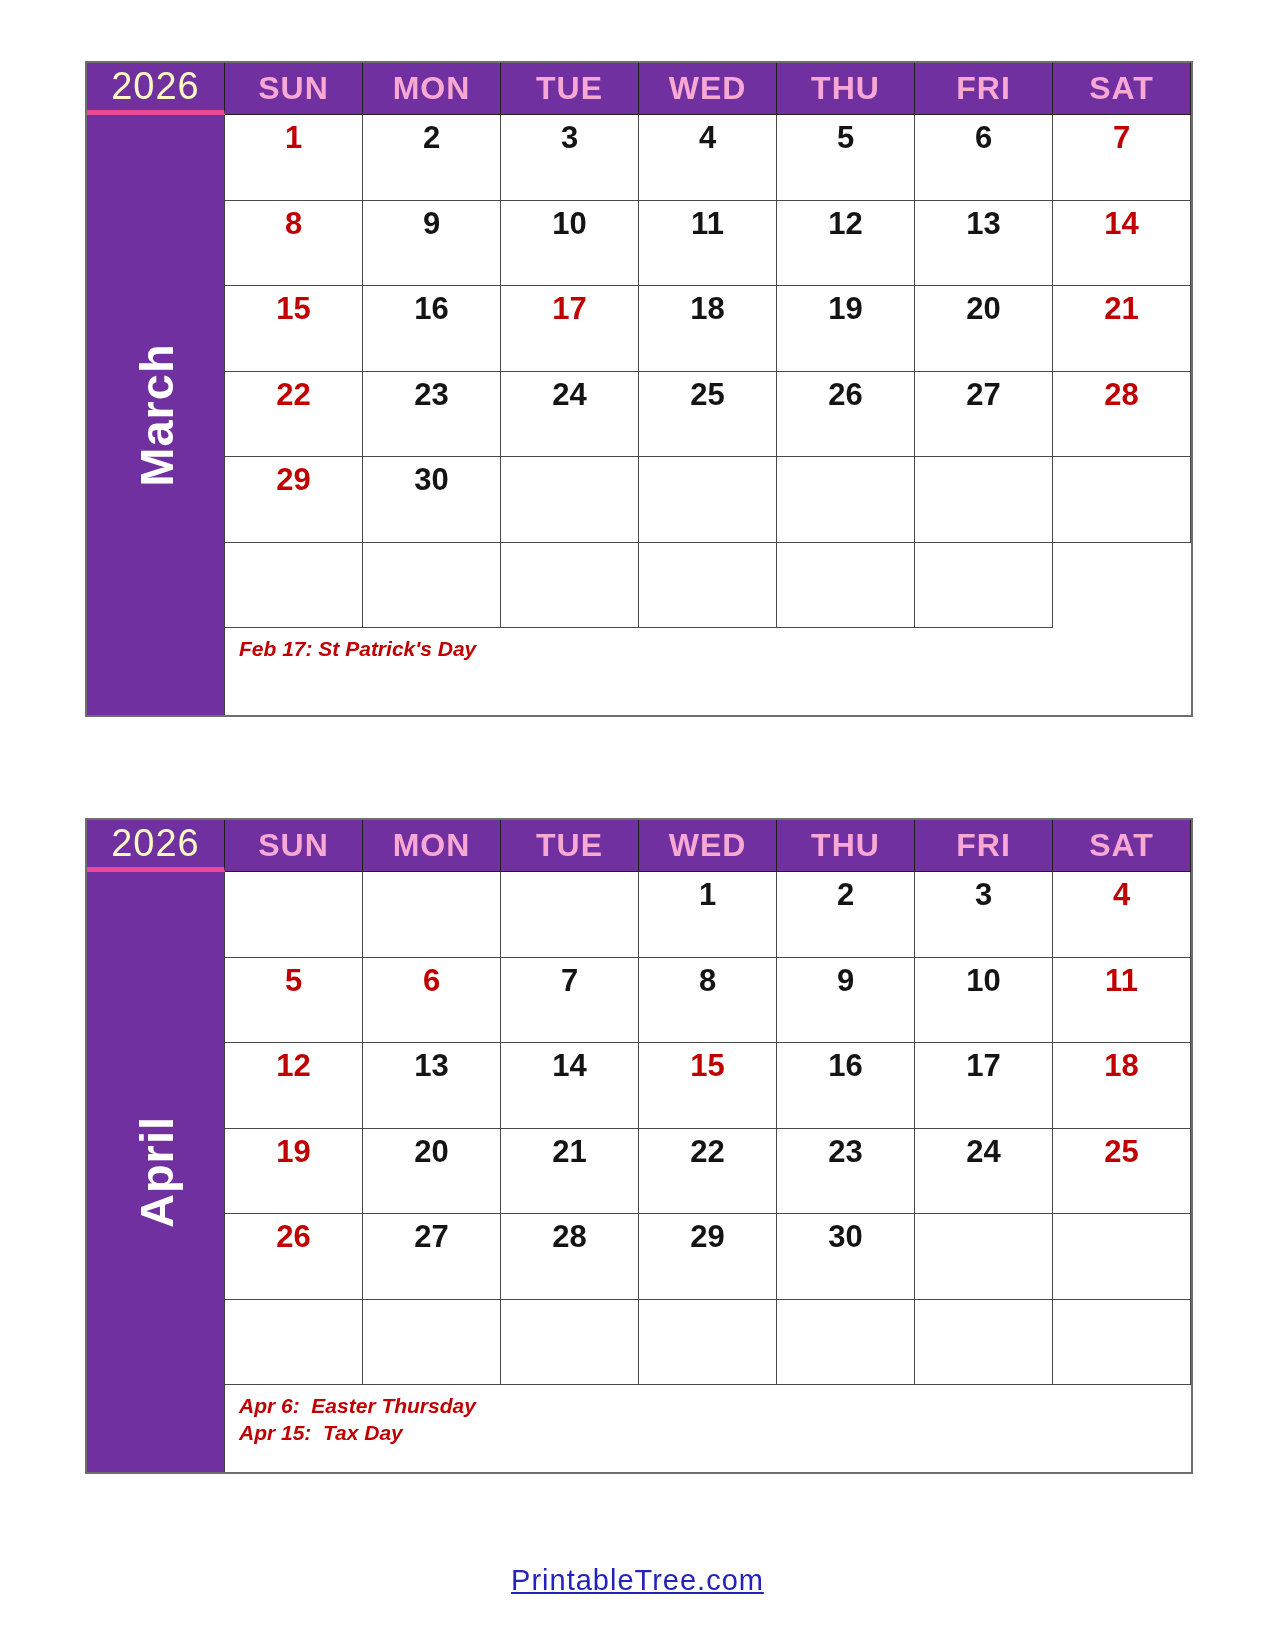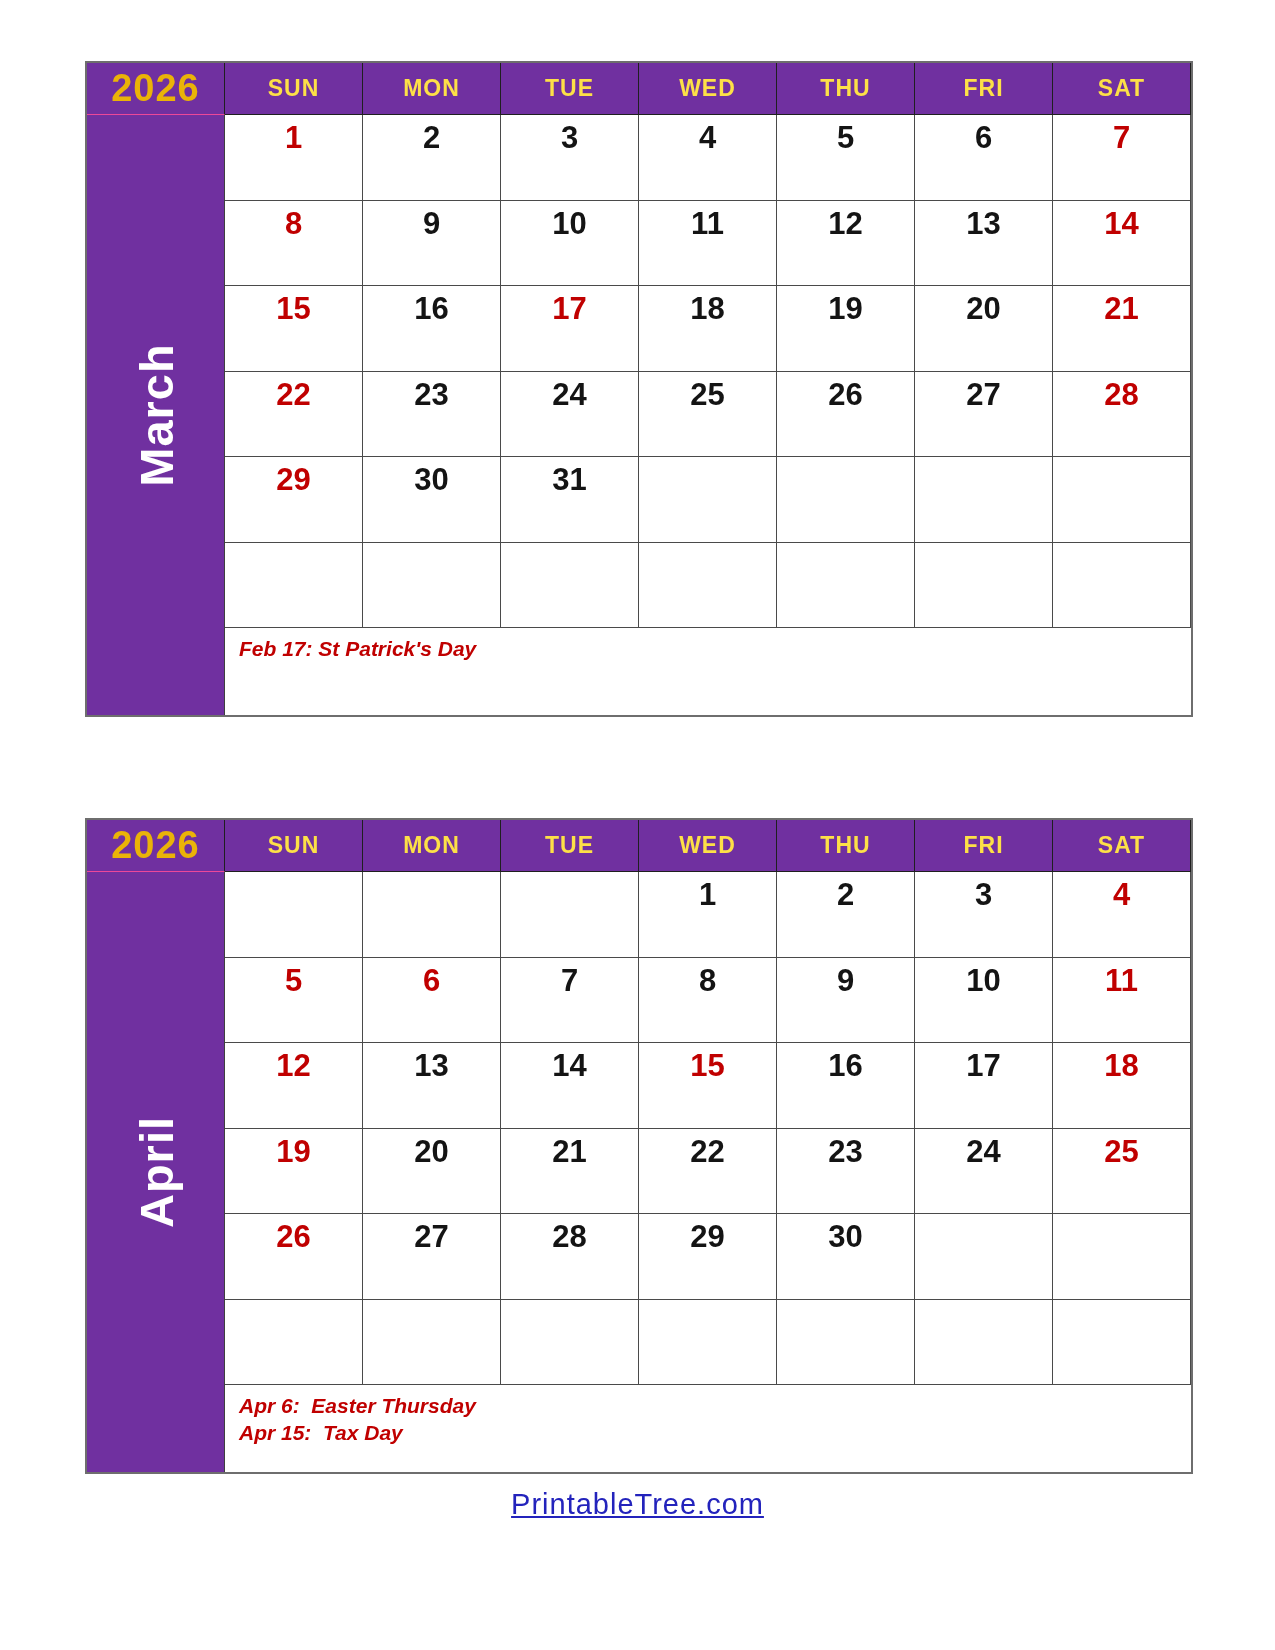--- a/index.html
+++ b/index.html
@@ -18,37 +18,37 @@
     grid-template-columns: 138px repeat(7, 138px);
     grid-template-rows: 52px repeat(6, 85.5px) 87px;
     border: 2px solid #6e6e6e;
     background: #ffffff;
     box-sizing: content-box;
   }
   .cal-march { top: 61px; }
   .cal-april { top: 818px; }
   .year-cell {
     background: var(--purple);
-    color: #eab308;
+    color: #fef9c3;
     display: flex;
     align-items: center;
     justify-content: center;
     font-size: 38px;
-    font-weight: bold;
+    font-weight: normal;
     letter-spacing: 1px;
     border-right: 1px solid #1f1f1f;
-    border-bottom: 1px solid #ec4899;
+    border-bottom: 5px solid #ec4899;
   }
   .weekday-cell {
     background: var(--purple);
-    color: #fde047;
+    color: #f9a8d4;
     display: flex;
     align-items: center;
     justify-content: center;
-    font-size: 23px;
+    font-size: 32px;
     font-weight: bold;
     letter-spacing: 1px;
     border-right: 1px solid #1f1f1f;
     border-bottom: 1px solid #1f1f1f;
   }
   .month-cell {
     grid-column: 1;
     grid-row: 2 / 9;
     background: var(--purple);
     position: relative;
@@ -89,21 +89,21 @@
   }
   .note-line {
     color: var(--red);
     font-weight: bold;
     font-size: 21px;
     line-height: 27px;
     white-space: pre;
   }
   .footer {
     position: absolute;
-    top: 1488px;
+    top: 1564px;
     left: 0;
     width: 100%;
     text-align: center;
   }
   .footer-link {
     color: var(--link-blue);
     font-size: 29px;
     letter-spacing: 1px;
     text-decoration: underline;
     cursor: pointer;
@@ -148,21 +148,20 @@
       <div class="day-cell red">21</div>
       <div class="day-cell red">22</div>
       <div class="day-cell">23</div>
       <div class="day-cell">24</div>
       <div class="day-cell">25</div>
       <div class="day-cell">26</div>
       <div class="day-cell">27</div>
       <div class="day-cell red">28</div>
       <div class="day-cell red">29</div>
       <div class="day-cell">30</div>
-      <div class="day-cell">31</div>
       <div class="day-cell"></div>
       <div class="day-cell"></div>
       <div class="day-cell"></div>
       <div class="day-cell"></div>
       <div class="day-cell"></div>
       <div class="day-cell"></div>
       <div class="day-cell"></div>
       <div class="day-cell"></div>
       <div class="day-cell"></div>
       <div class="day-cell"></div>

